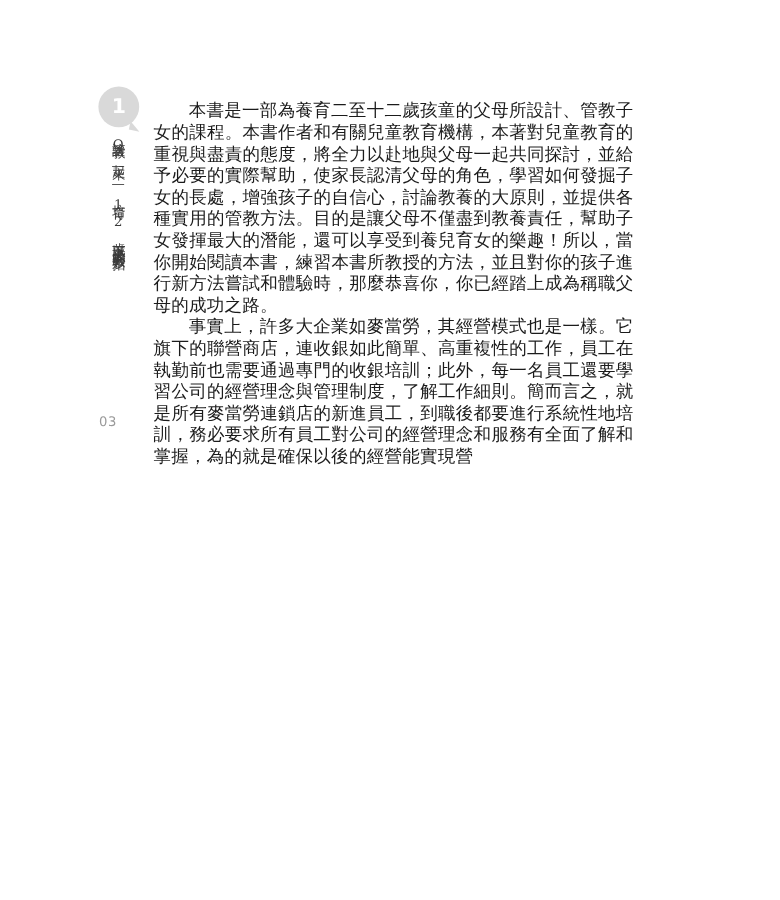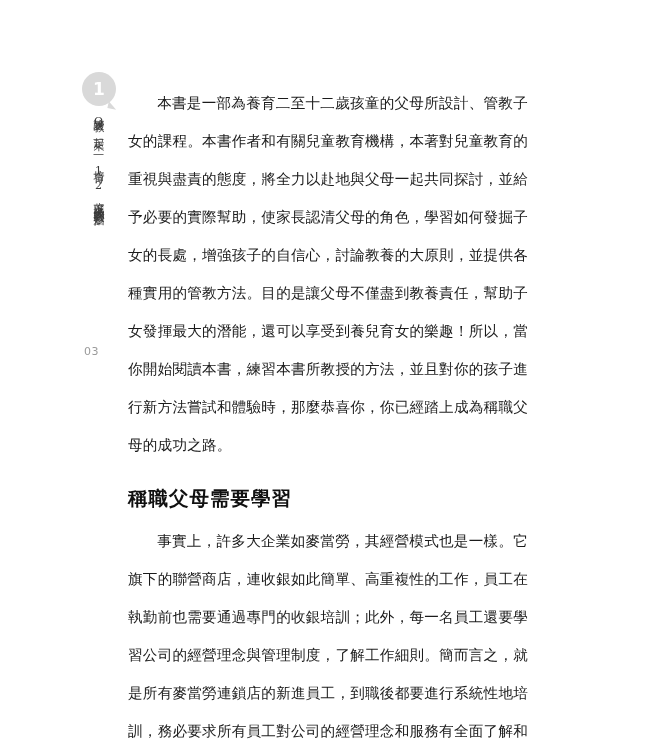--- a/index.html
+++ b/index.html
@@ -71,40 +71,41 @@
     font-size: 11px;
     line-height: 22px;
     color: #3a3a3a;
     white-space: nowrap;
     overflow: hidden;
   }
 
   
   .folio {
     position: absolute;
-    left: 84px;
+    left: 72px;
     top: 345px;
     width: 36px;
+    text-align: center;
     font-size: 11px;
     color: #9a9a9a;
     font-family: "DejaVu Sans", "Liberation Sans", sans-serif;
     letter-spacing: 0.5px;
   }
 
   
   .column {
     position: absolute;
     left: 128px;
     top: 84px;
     width: 400px;
   }
   .para {
     margin: 0;
     font-size: 14.6px;
-    line-height: 38px;
+    line-height: 18px;
     color: #1b1b1b;
     text-align: justify;
     text-justify: inter-ideograph;
     text-indent: 2em;
     letter-spacing: 0.2px;
   }
   .section-head {
     margin: 0;
     padding-top: 21px;
     padding-bottom: 9px;
@@ -125,17 +126,16 @@
     <div class="chapter-badge">
       <div class="chapter-num">1</div>
     </div>
     <div class="rail-title">讓管教Q起來——培育12歲以下孩子的管教妙招</div>
   </div>
 
   <div class="folio">03</div>
 
   <div class="column">
     <p class="para">本書是一部為養育二至十二歲孩童的父母所設計、管教子女的課程。本書作者和有關兒童教育機構，本著對兒童教育的重視與盡責的態度，將全力以赴地與父母一起共同探討，並給予必要的實際幫助，使家長認清父母的角色，學習如何發掘子女的長處，增強孩子的自信心，討論教養的大原則，並提供各種實用的管教方法。目的是讓父母不僅盡到教養責任，幫助子女發揮最大的潛能，還可以享受到養兒育女的樂趣！所以，當你開始閱讀本書，練習本書所教授的方法，並且對你的孩子進行新方法嘗試和體驗時，那麼恭喜你，你已經踏上成為稱職父母的成功之路。</p>
-    <h2 class="section-head">稱職父母需要學習</h2>
     <p class="para">事實上，許多大企業如麥當勞，其經營模式也是一樣。它旗下的聯營商店，連收銀如此簡單、高重複性的工作，員工在執勤前也需要通過專門的收銀培訓；此外，每一名員工還要學習公司的經營理念與管理制度，了解工作細則。簡而言之，就是所有麥當勞連鎖店的新進員工，到職後都要進行系統性地培訓，務必要求所有員工對公司的經營理念和服務有全面了解和掌握，為的就是確保以後的經營能實現營</p>
   </div>
 
 </div>
 
 </body></html>

